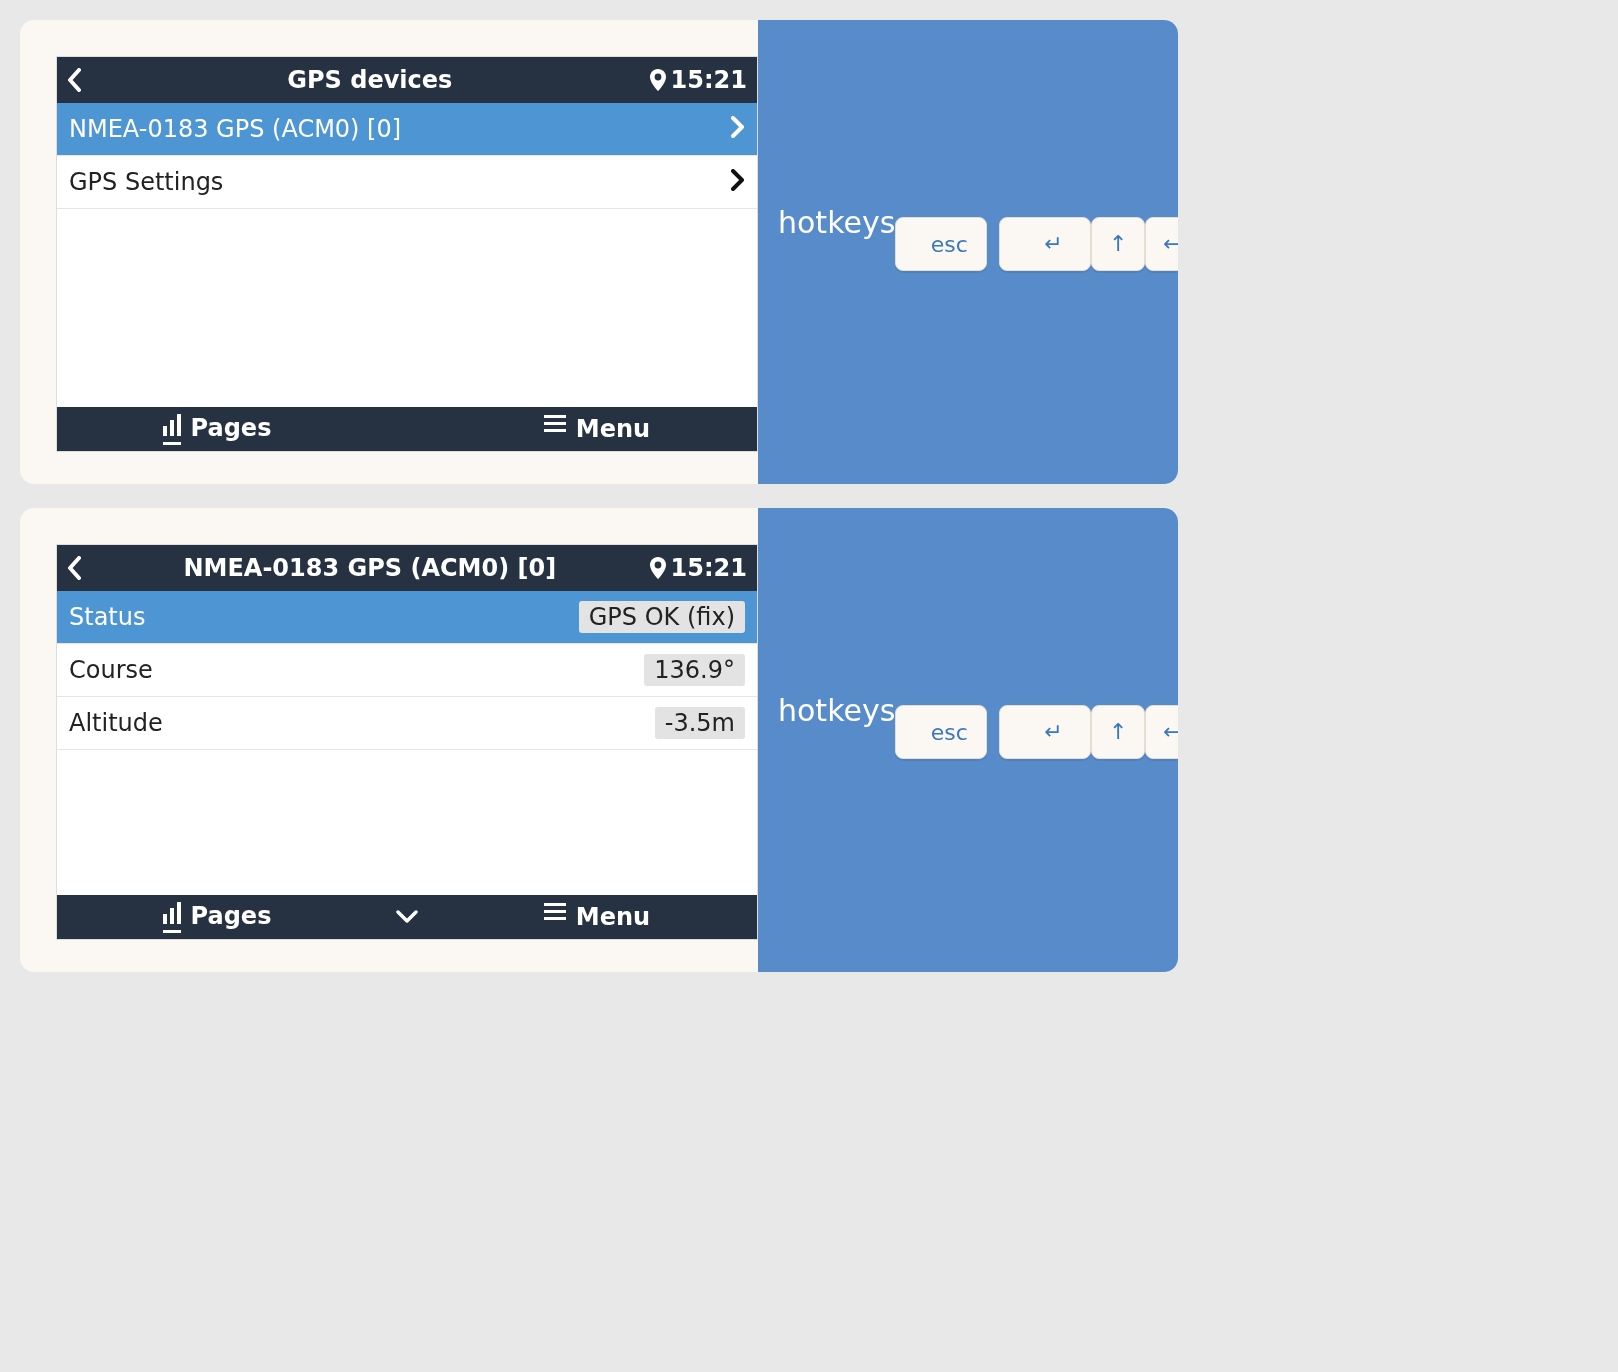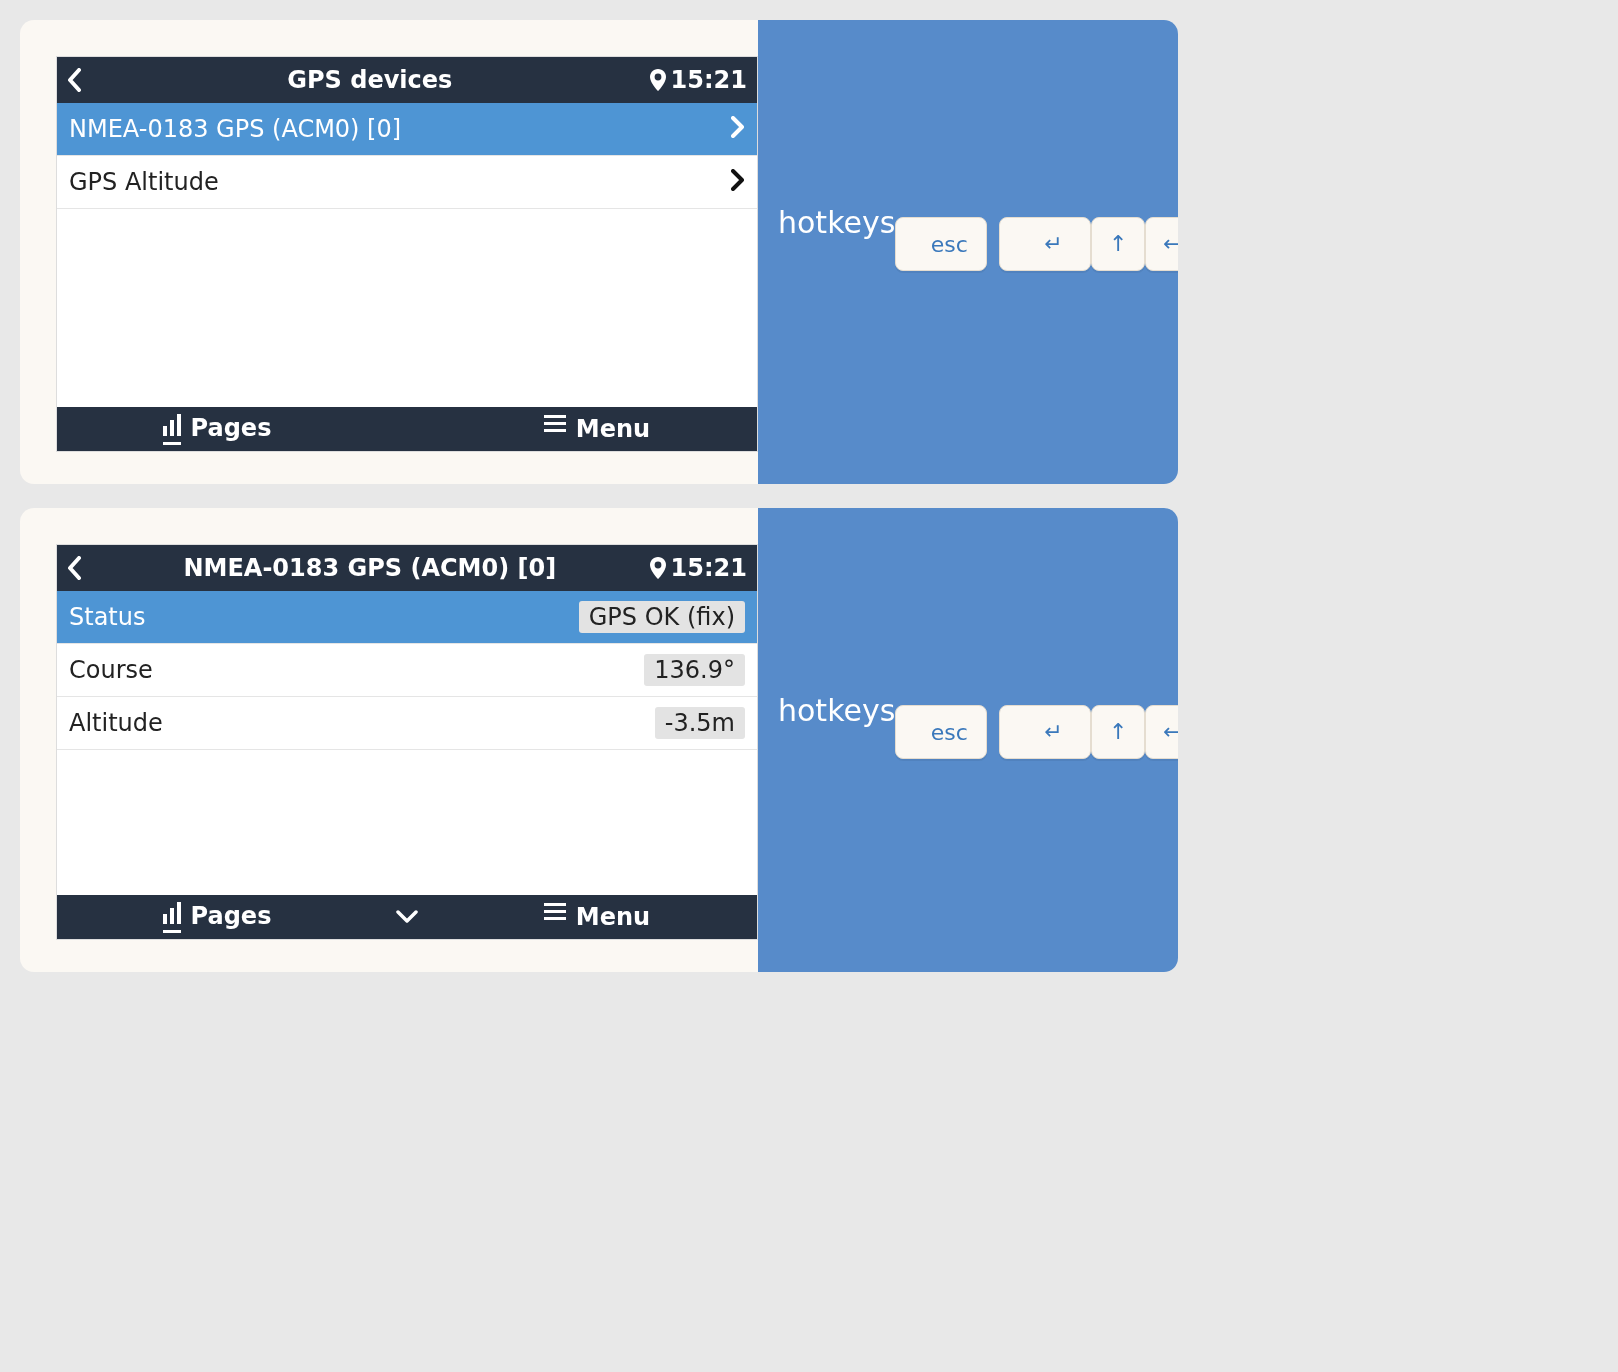--- a/index.html
+++ b/index.html
@@ -187,21 +187,21 @@
         <div class="row selected">
           <span>NMEA-0183 GPS (ACM0) [0]</span>
           <span class="chev">
             <svg width="14" height="22" viewBox="0 0 14 22">
                 <polyline points="2,2 11,11 2,20" fill="none" stroke="#fff" stroke-width="4" stroke-linecap="round" stroke-linejoin="round"></polyline>
               </svg>
           </span>
         </div>
 
         <div class="row">
-          <span>GPS Altitude</span>
+          <span>GPS Settings</span>
           <span class="chev">
             <svg width="14" height="22" viewBox="0 0 14 22">
                 <polyline points="2,2 11,11 2,20" fill="none" stroke="#111" stroke-width="4" stroke-linecap="round" stroke-linejoin="round"></polyline>
               </svg>
           </span>
         </div>
 
       </div>
 
       <div class="bottombar">

